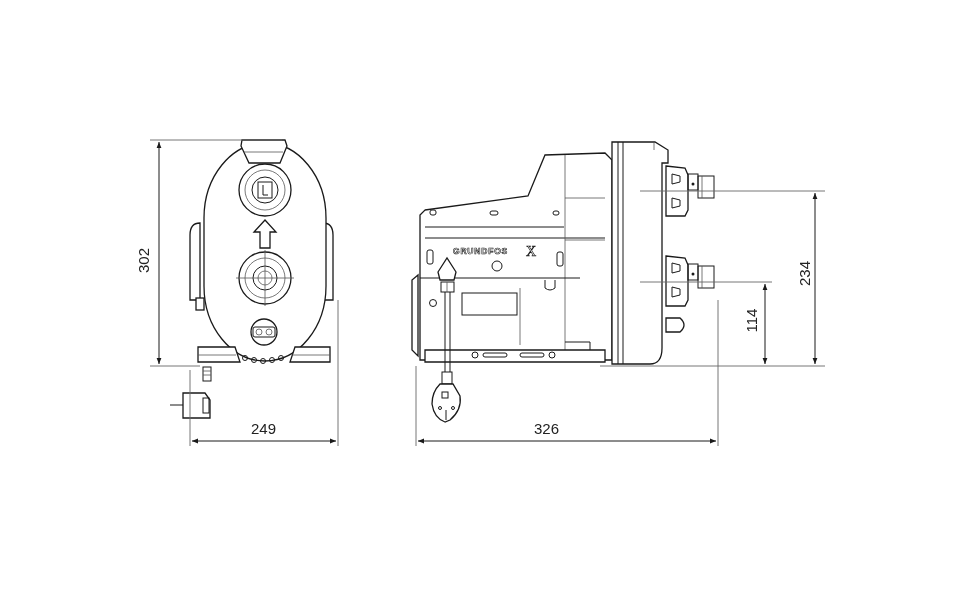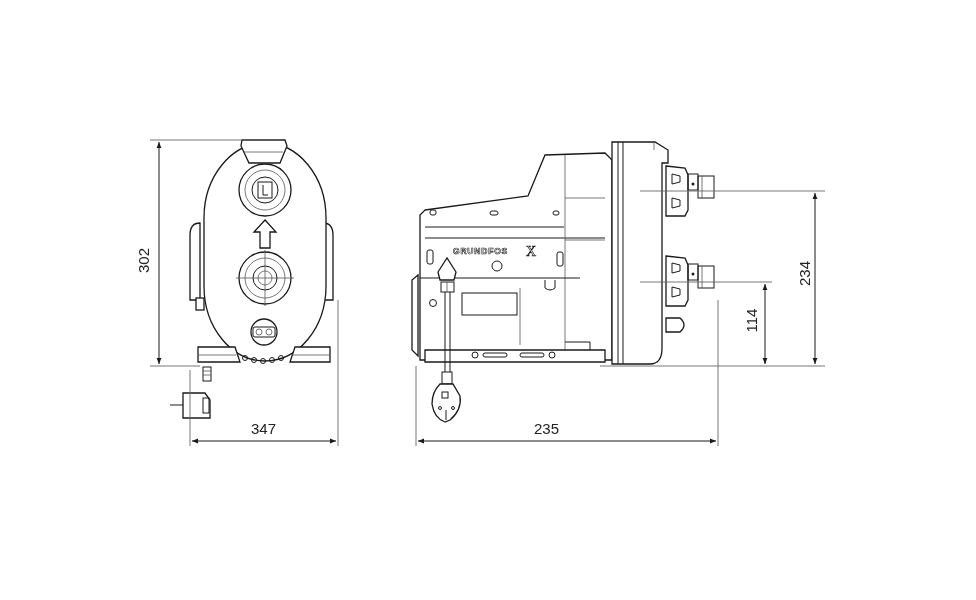--- a/index.html
+++ b/index.html
@@ -158,16 +158,16 @@
     <line class="ln" x1="765" y1="284" x2="765" y2="364" marker-start="url(#arr)" marker-end="url(#arr)"></line>
     <line class="ln" x1="815" y1="193" x2="815" y2="364" marker-start="url(#arr)" marker-end="url(#arr)"></line>
 
     <line class="ext" x1="416" y1="366" x2="416" y2="446"></line>
     <line class="ext" x1="718" y1="300" x2="718" y2="446"></line>
     <line class="ln" x1="418" y1="441" x2="716" y2="441" marker-start="url(#arr)" marker-end="url(#arr)"></line>
   </g>
 </svg>
 
 <div class="label" style="left:131px; top:252px; transform:rotate(-90deg); transform-origin:center;">302</div>
-<div class="label" style="left:251px; top:420px;">347</div>
-<div class="label" style="left:534px; top:420px;">235</div>
+<div class="label" style="left:251px; top:420px;">249</div>
+<div class="label" style="left:534px; top:420px;">326</div>
 <div class="label" style="left:740px; top:312px; transform:rotate(-90deg); transform-origin:center;">114</div>
 <div class="label" style="left:792px; top:265px; transform:rotate(-90deg); transform-origin:center;">234</div>
 
 </body></html>

